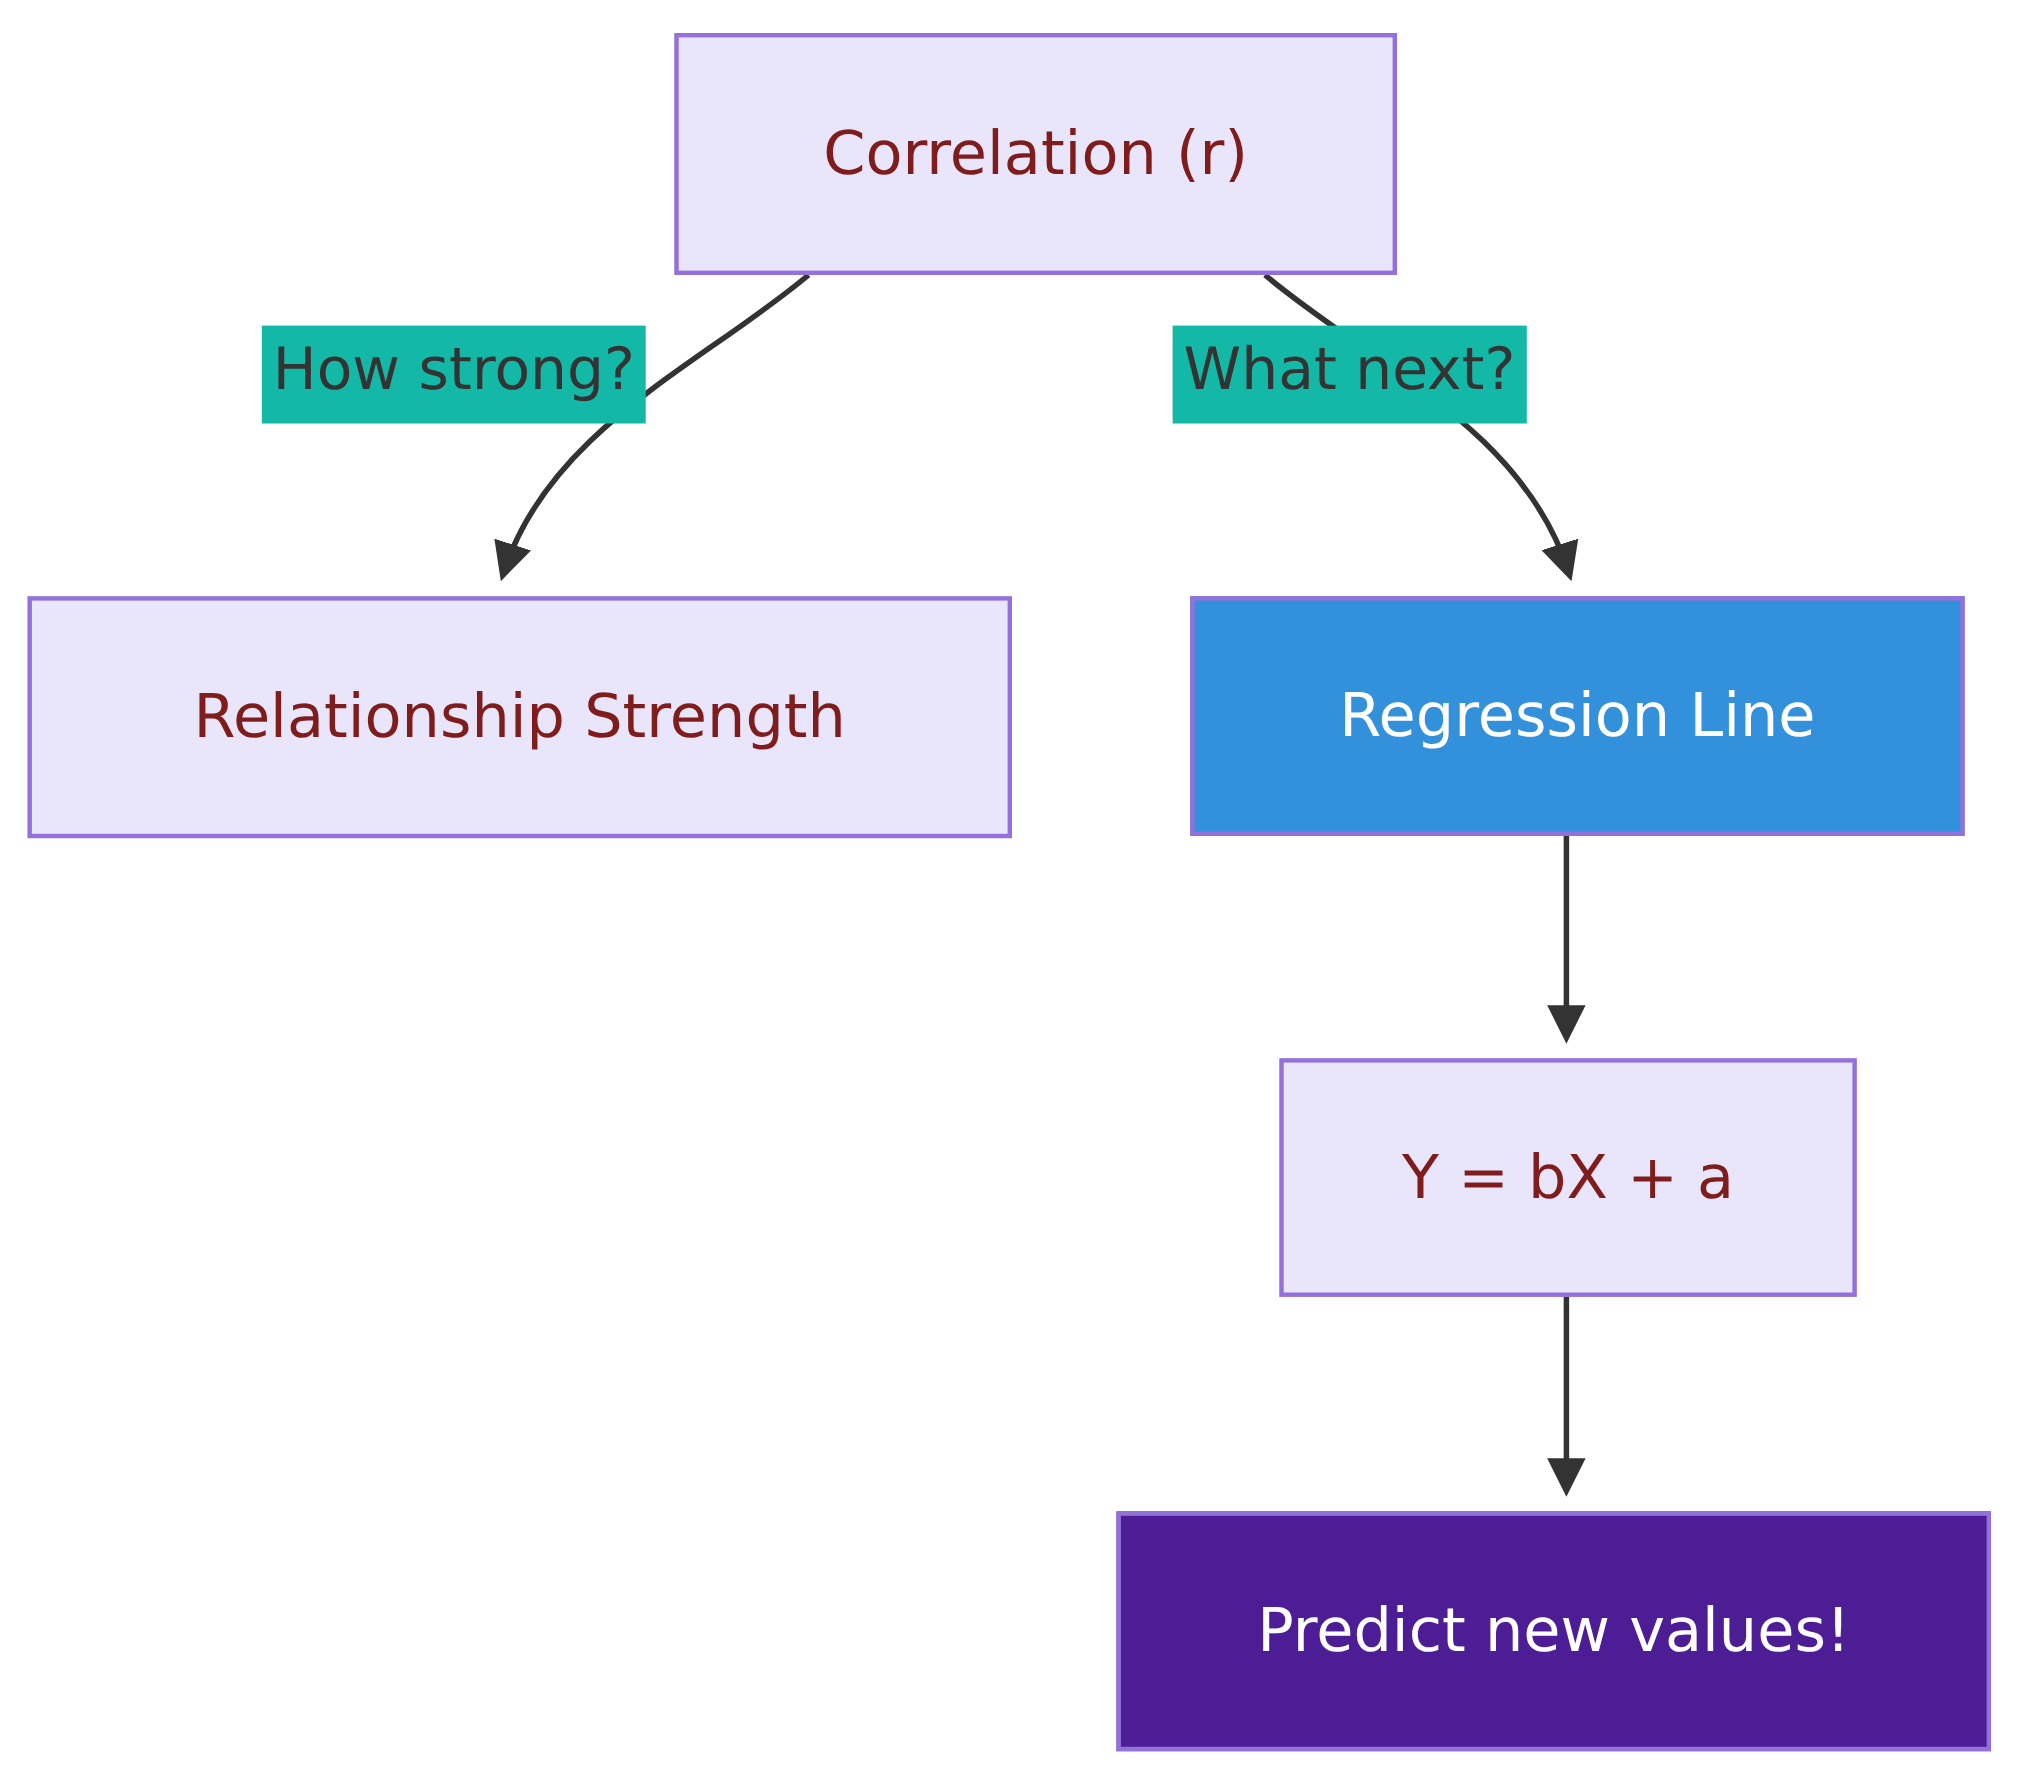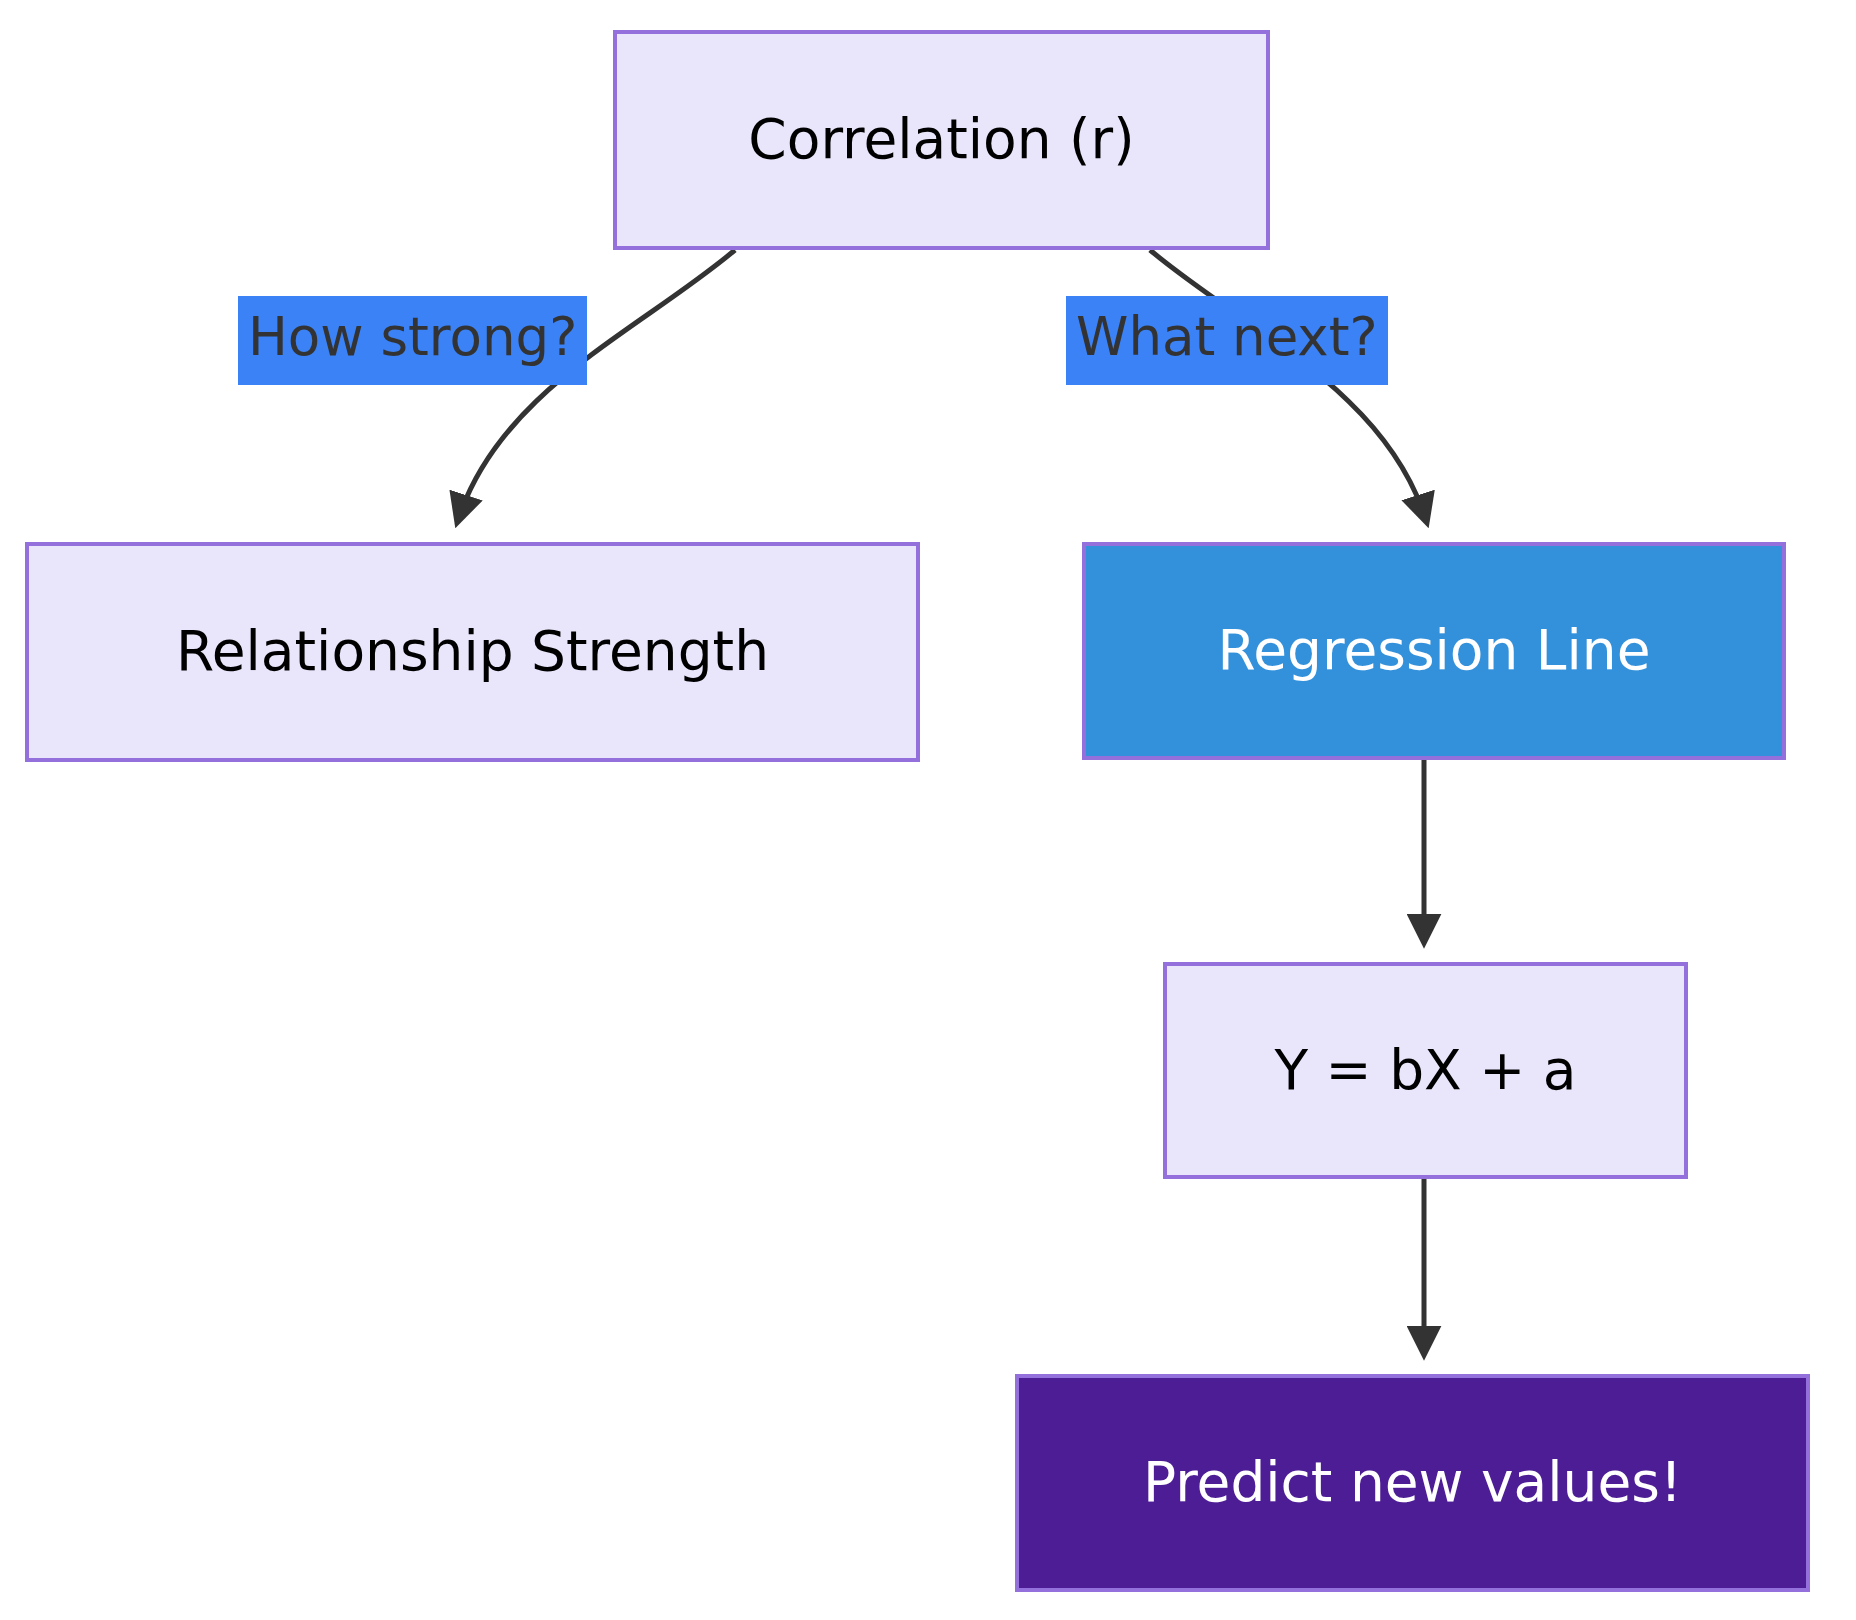--- a/index.html
+++ b/index.html
@@ -30,39 +30,39 @@
     box-sizing: border-box;
     border: 4px solid #9370DB;
     display: flex;
     align-items: center;
     justify-content: center;
     text-align: center;
     line-height: 1.15;
   }
   .node-default {
     background: #E9E6FB;
-    color: #000000;
+    color: #7f1d1d;
   }
   .node-blue {
     background: #3391DB;
     color: #ffffff;
     text-align: center;
   }
   .node-green {
     background: #4c1d95;
     color: #ffffff;
   }
   .node-label {
     display: block;
     padding: 0 16px;
     white-space: nowrap;
   }
   .edge-label {
     position: absolute;
-    background: #3b82f6;
+    background: #14b8a6;
     color: #333333;
     font-size: 53px;
     line-height: 1;
     padding: 14px 10px 22px 10px;
     white-space: nowrap;
     box-sizing: border-box;
   }
 
   
   #node-correlation {

